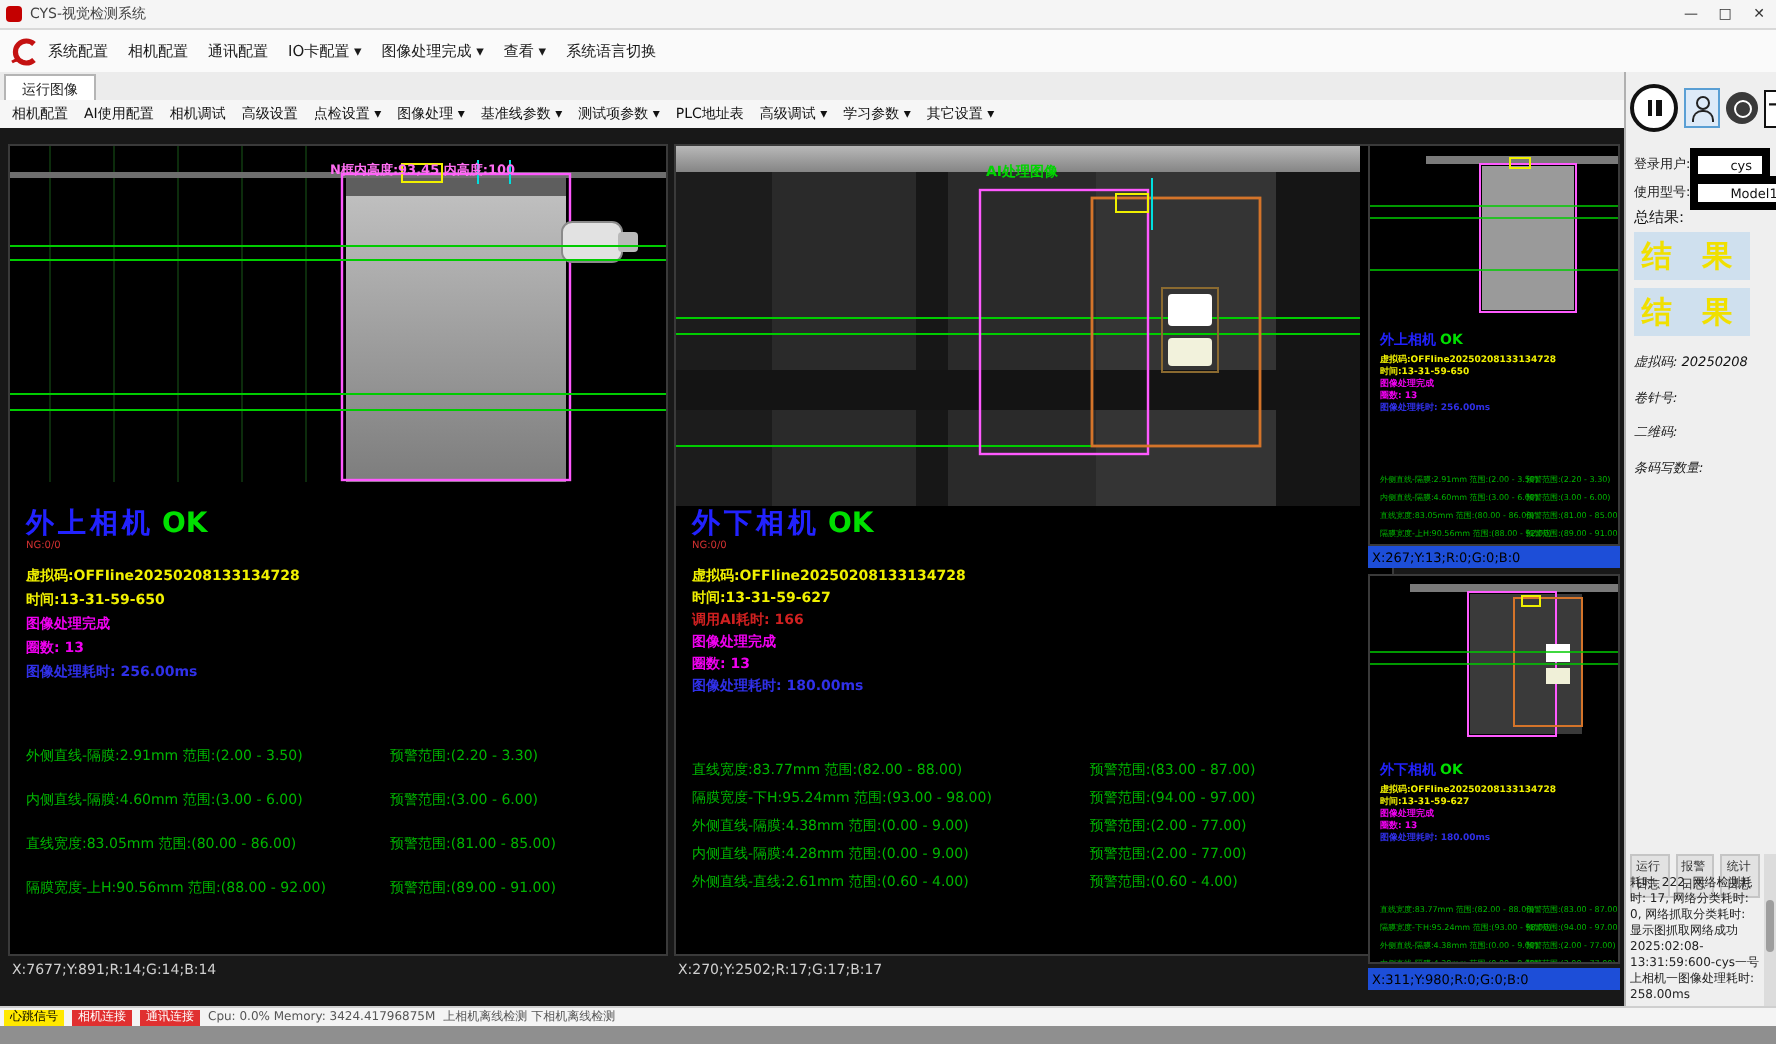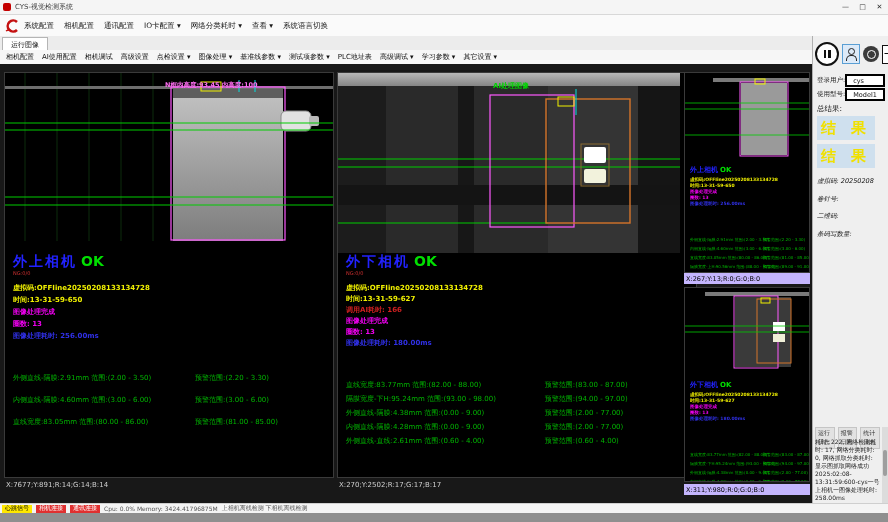--- a/index.html
+++ b/index.html
@@ -26,21 +26,21 @@
            border-bottom:1px solid #c8c8c8;display:flex;align-items:center;}
   .toolbar nav{display:flex;gap:8px;margin-left:6px;}
   .tool-item{font-size:7px;color:#111;}
   
   .workspace{position:absolute;top:64px;left:0;width:812px;height:439px;background:#181818;}
   .panel{position:absolute;background:#000;border:1px solid #3a3a3a;box-sizing:border-box;overflow:hidden;}
   .panel-left{left:4px;top:8px;width:330px;height:406px;}
   .panel-mid{left:337px;top:8px;width:360px;height:406px;}
   .panel-st{left:684px;top:8px;width:126px;height:201px;}
   .panel-sb{left:684px;top:223px;width:126px;height:195px;}
-  .strip{position:absolute;left:684px;width:126px;height:11px;background:#c4b5fd;color:#000;
+  .strip{position:absolute;left:684px;width:126px;height:11px;background:#1d4ed8;color:#000;
          font-size:6.5px;display:flex;align-items:center;padding-left:2px;box-sizing:border-box;}
   .strip-st{top:209px;} .strip-sb{top:420px;}
   .cam-img{position:absolute;top:0;left:0;}
   .overlay-pink{position:absolute;top:8px;left:160px;font-size:6.5px;color:#ff6df2;font-weight:bold;}
   .ai-label{position:absolute;top:8px;left:155px;font-size:7px;color:#00d400;font-weight:bold;}
   .cam-title{position:absolute;top:180px;left:8px;font-size:14px;font-weight:bold;color:#2222ff;letter-spacing:2px;}
   .cam-ok{color:#00e000;letter-spacing:0;margin-left:4px;}
   .cam-ng{position:absolute;top:197px;left:8px;font-size:5px;color:#d03030;}
   .iline{position:absolute;left:8px;font-size:7px;font-weight:bold;white-space:nowrap;}
   .c-yellow{color:#f0f000;} .c-mag{color:#f000f0;} .c-blue{color:#3030e8;} .c-red{color:#d02020;}
@@ -70,22 +70,22 @@
   .btn-user{width:16px;height:18px;background:#ddeaf8;border:1px solid #5a9fd4;position:relative;}
   .btn-user .head{position:absolute;top:3px;left:5px;width:5px;height:5px;border:1px solid #222;border-radius:50%;}
   .btn-user .torso{position:absolute;bottom:2px;left:3px;width:9px;height:5px;border:1px solid #222;
                    border-bottom:none;border-radius:5px 5px 0 0;}
   .btn-dark{width:16px;height:16px;border-radius:50%;background:#3a3a3a;display:flex;align-items:center;justify-content:center;}
   .btn-dark .ring{width:7px;height:7px;border:1.5px solid #fff;border-radius:50%;}
   .btn-exit{width:16px;height:17px;border:1.5px solid #111;background:#fff;position:relative;}
   .btn-exit .arrow{position:absolute;top:2px;left:1px;font-size:9px;color:#111;font-weight:bold;}
   .srow{position:absolute;left:4px;right:3px;display:flex;align-items:center;}
   .slabel{font-size:6.5px;color:#222;white-space:nowrap;}
-  .sinput{margin-left:auto;width:36px;height:9px;background:#fff;border:2px solid #000000;
-          font-size:6.5px;color:#111;padding-left:6px;display:flex;align-items:center;}
+  .sinput{margin-left:auto;width:36px;height:9px;background:#fff;border:4px solid #000000;
+          font-size:6.5px;color:#111;padding-left:16px;display:flex;align-items:center;}
   .total-label{position:absolute;top:68px;left:4px;font-size:7.5px;color:#111;}
   .result-box{position:absolute;left:4px;width:58px;height:24px;background:#cfe0ee;
               display:flex;align-items:center;justify-content:center;font-size:15px;font-weight:bold;
               color:#f0e000;letter-spacing:5px;}
   .rfield{position:absolute;left:4px;font-size:6.5px;color:#222;white-space:nowrap;font-style:italic;}
   .rfield b{font-weight:normal;color:#111;}
   .log-tabs{position:absolute;top:391px;left:2px;right:8px;display:flex;gap:3px;border-bottom:1px solid #c5c5c5;}
   .log-tab{font-size:6px;color:#333;padding:1px 2px;background:#e2e2e2;border:1px solid #c5c5c5;border-bottom:none;}
   .log-text{position:absolute;top:402px;left:2px;right:8px;bottom:2px;font-size:6px;line-height:8px;
             color:#222;white-space:pre-wrap;overflow:hidden;}
@@ -118,21 +118,21 @@
   <div class="menubar">
     <svg class="logo" viewBox="0 0 16 14">
       <path d="M13 3 A5.5 5.5 0 1 0 13 11" stroke="#c41111" stroke-width="2.6" fill="none"></path>
       <path d="M2 12 Q5 10 8 12" stroke="#c41111" stroke-width="1.4" fill="none"></path>
     </svg>
     <nav>
         <span class="menu-item">系统配置</span>
         <span class="menu-item">相机配置</span>
         <span class="menu-item">通讯配置</span>
         <span class="menu-item">IO卡配置 ▾</span>
-        <span class="menu-item">网络分类耗时 ▾</span>
+        <span class="menu-item">图像处理完成 ▾</span>
         <span class="menu-item">查看 ▾</span>
         <span class="menu-item">系统语言切换</span>
       </nav>
   </div>
 
   <div class="tabstrip">
     <div class="tab">运行图像</div>
   </div>
 
   <div class="toolbar">
@@ -206,20 +206,24 @@
           <div class="mrow">
             <span class="mval">内侧直线-隔膜:4.60mm 范围:(3.00 - 6.00)</span>
             <span class="mwarn">预警范围:(3.00 - 6.00)</span>
           </div>
 
           <div class="mrow">
             <span class="mval">直线宽度:83.05mm 范围:(80.00 - 86.00)</span>
             <span class="mwarn">预警范围:(81.00 - 85.00)</span>
           </div>
 
+          <div class="mrow">
+            <span class="mval">隔膜宽度-上H:90.56mm 范围:(88.00 - 92.00)</span>
+            <span class="mwarn">预警范围:(89.00 - 91.00)</span>
+          </div>
         </div>
     </div>
 
     <div class="panel panel-mid">
       <svg class="cam-img" width="342" height="180" viewBox="0 0 342 180">
         <defs>
           <linearGradient id="g2" x1="0" y1="0" x2="0" y2="1">
             <stop offset="0" stop-color="#b8b8b8"></stop>
               <stop offset="1" stop-color="#858585"></stop>
           </linearGradient>

